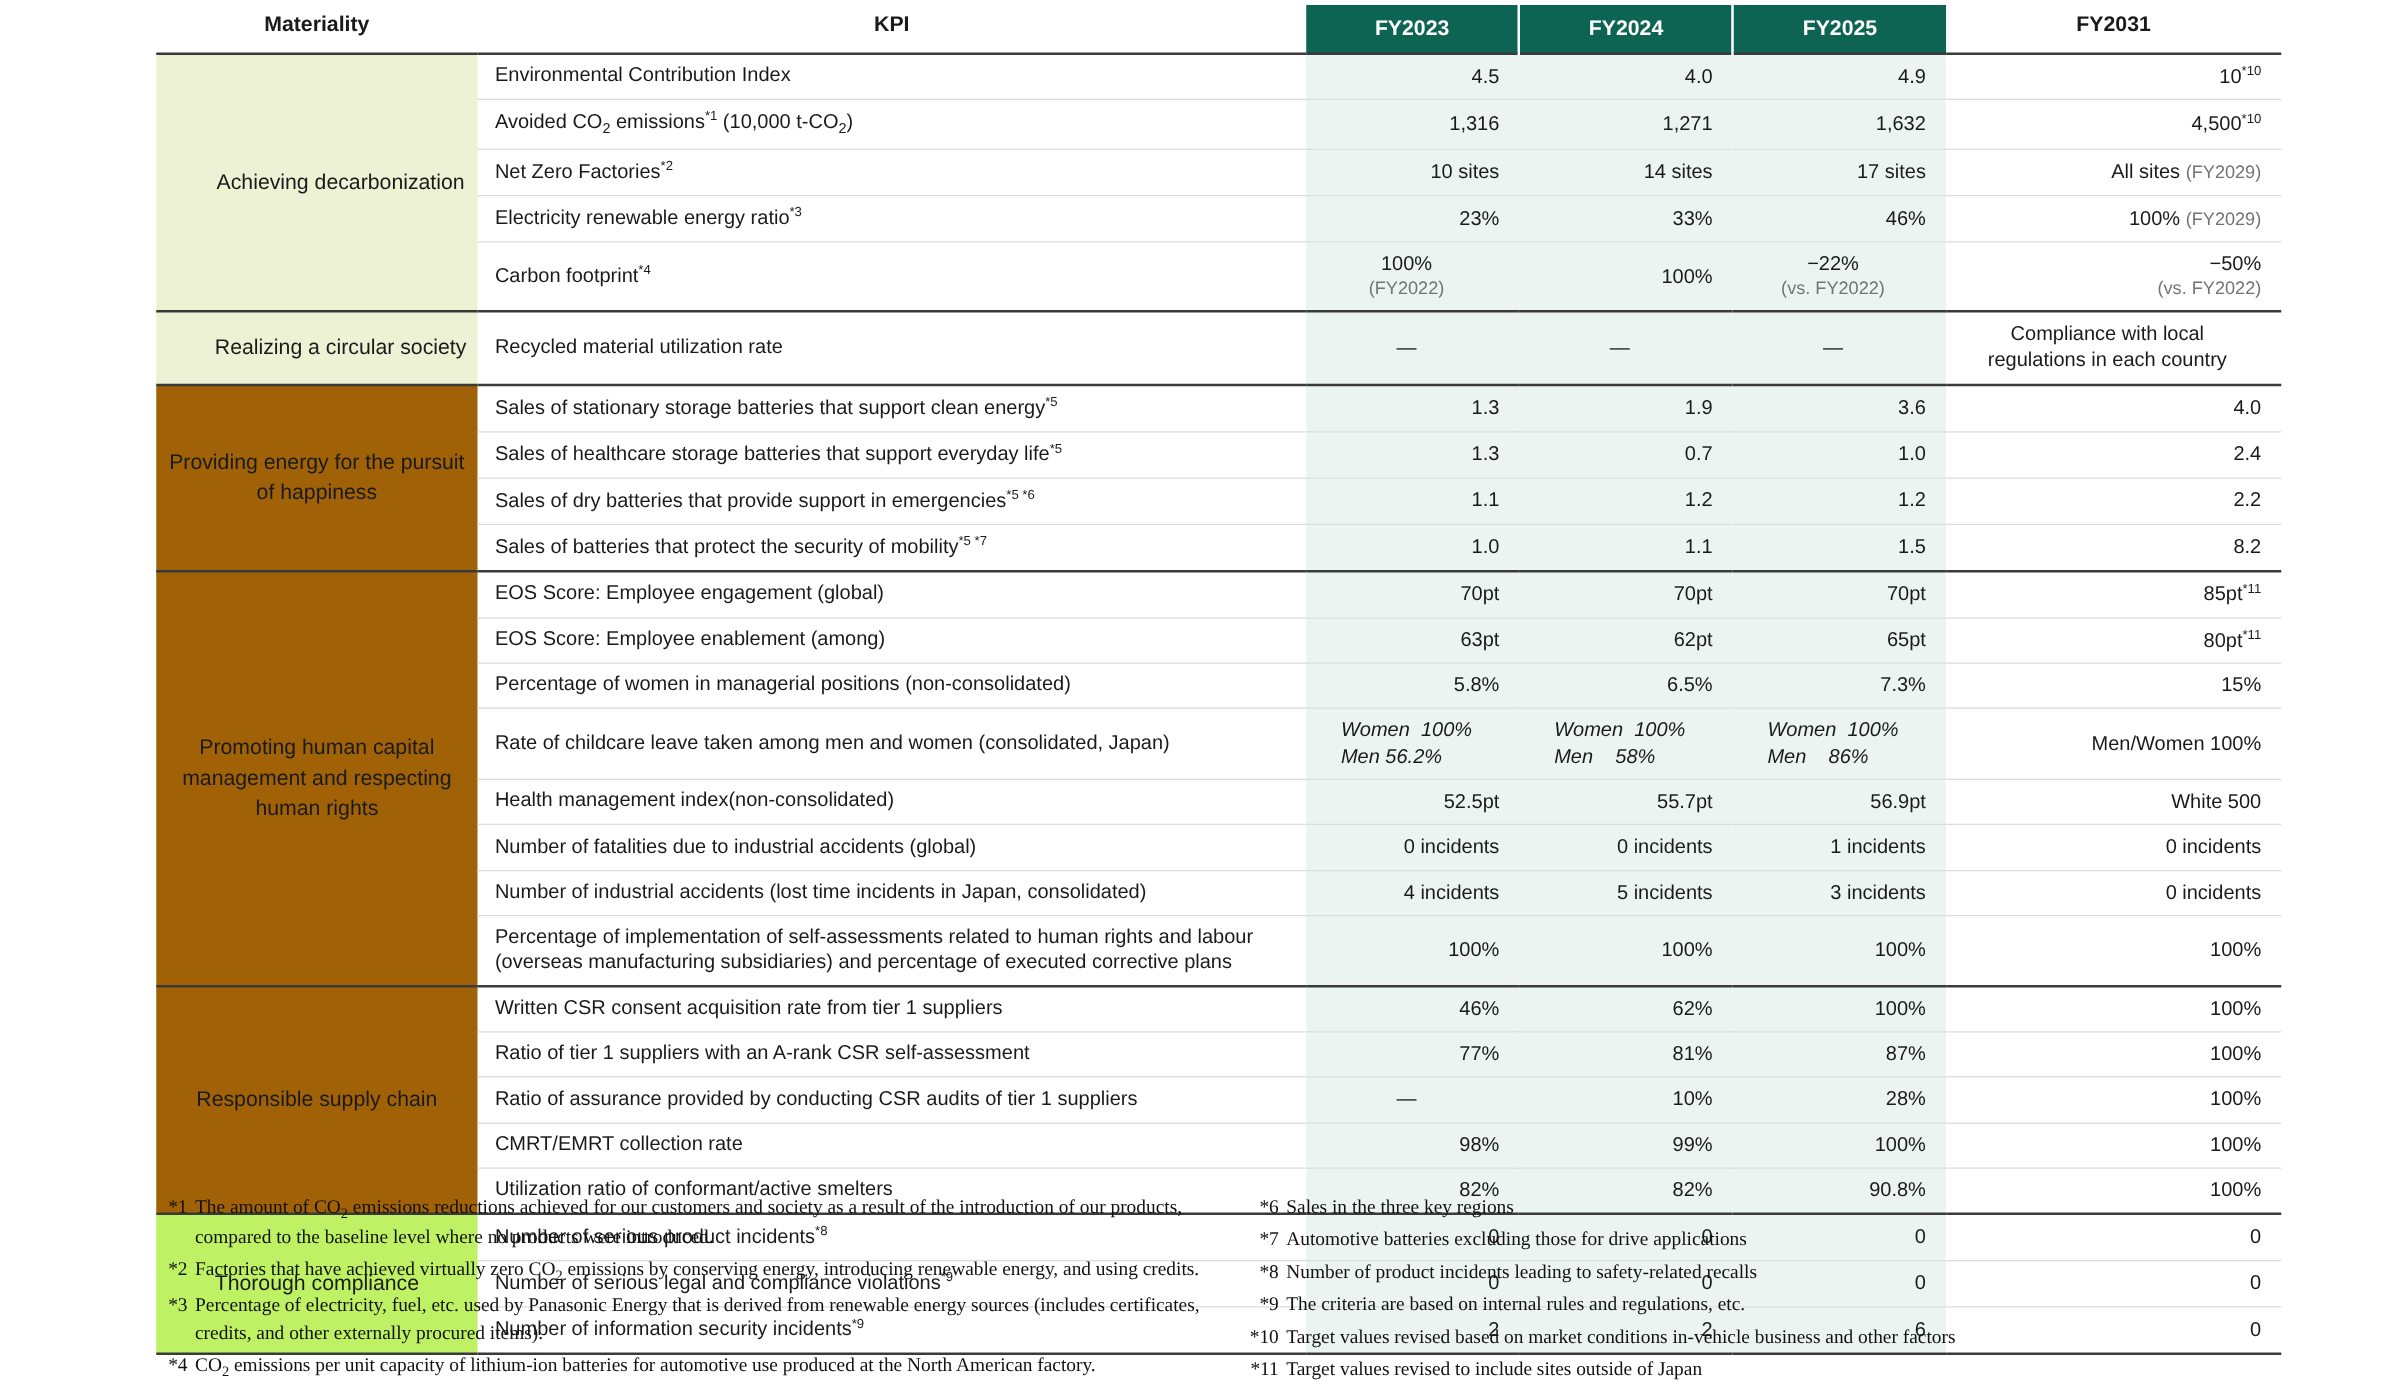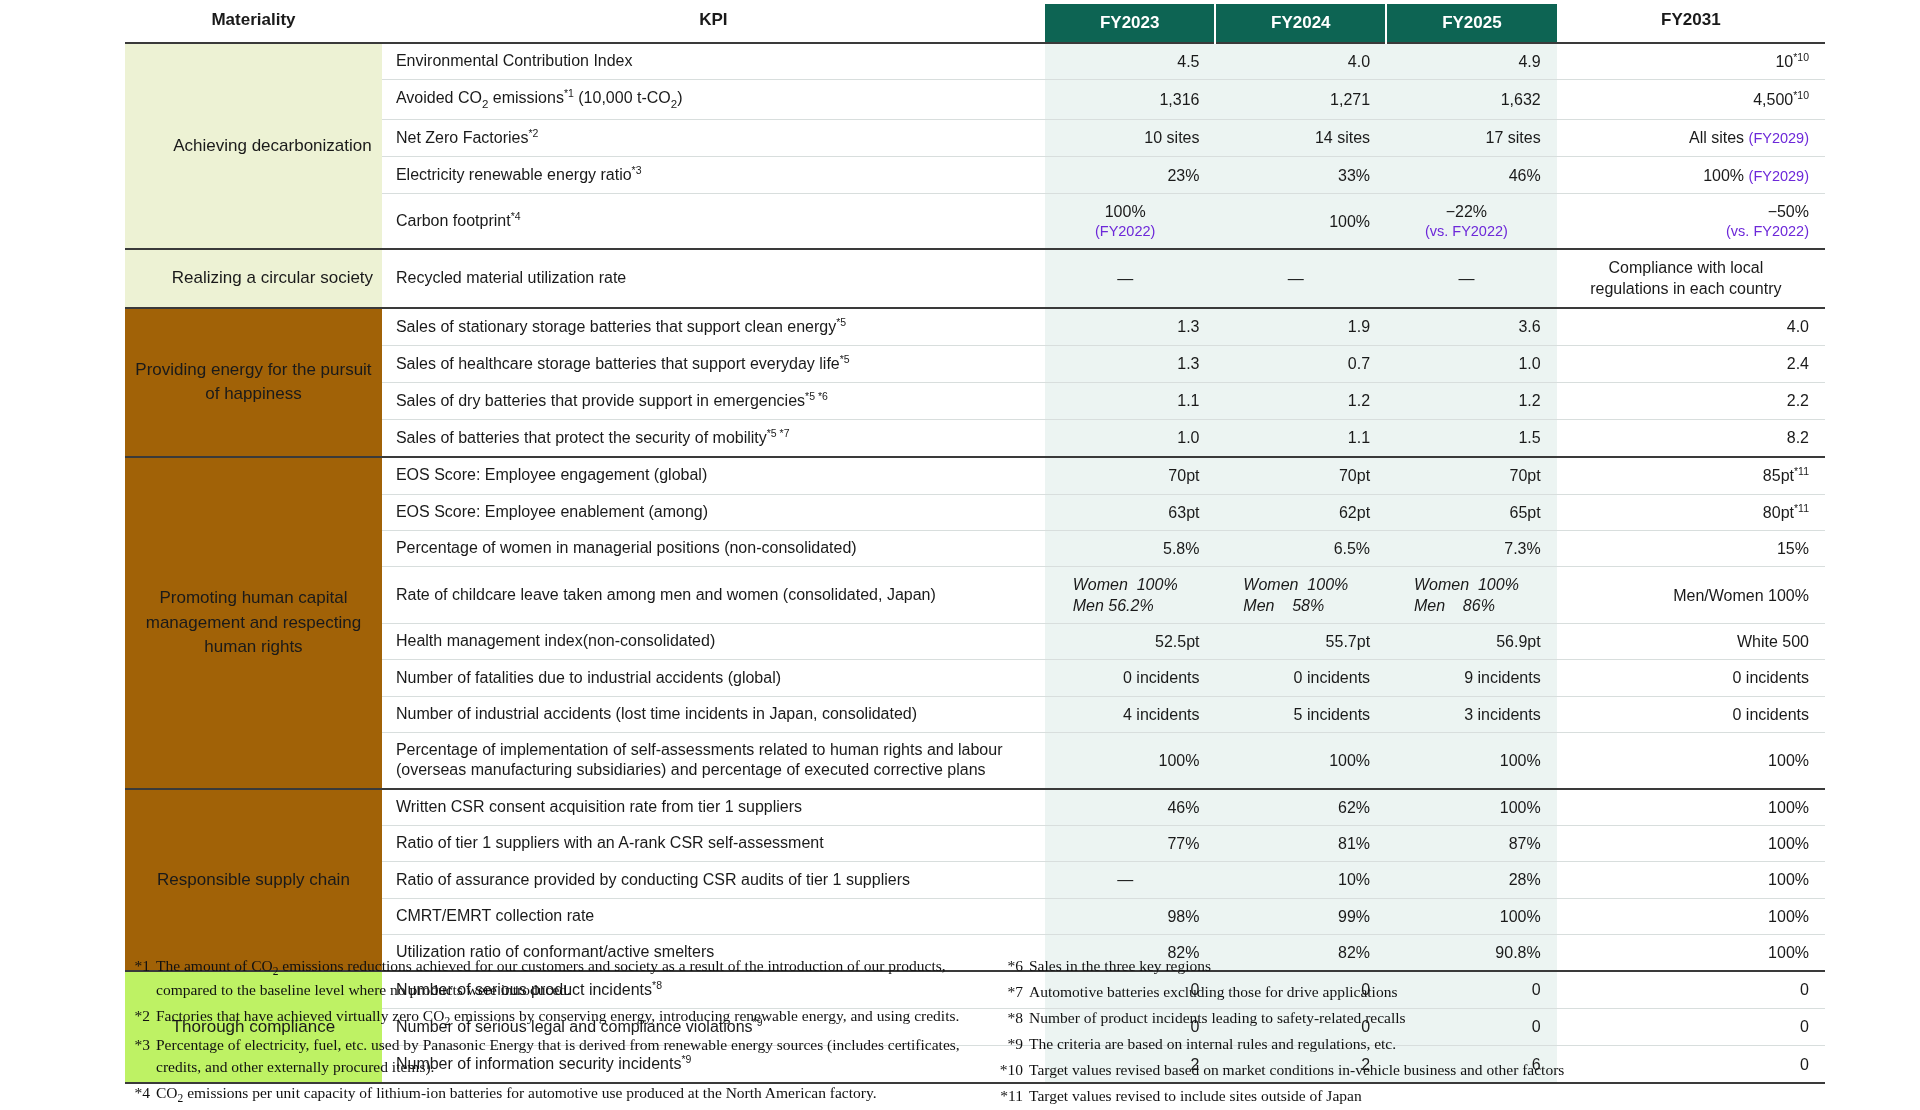--- a/index.html
+++ b/index.html
@@ -93,21 +93,21 @@
   
   tr.group-start > td.kpi-label,
   tr.group-start > td.val,
   tr.group-start > td.tgt { border-top: 2.5px solid #3a3a3a; }
   tr.group-end > td.kpi-label,
   tr.group-end > td.val,
   tr.group-end > td.tgt { border-bottom: 2.5px solid #3a3a3a; }
 
   .sup { font-size: 10.5px; vertical-align: super; letter-spacing: 0; }
   .sub { font-size: 11.5px; vertical-align: sub; }
-  .small-note { font-size: 14.5px; color: #6d28d9; }
+  .small-note { font-size: 14.5px; color: #737373; }
   .twoline { display: block; }
   .lbl-pair {
     display: inline-block;
     text-align: left;
     white-space: pre;
     font-style: italic;
   }
 
   
   .notes {
@@ -267,21 +267,21 @@
           <td class="kpi-label">Health management index(non-consolidated)</td>
           <td class="val">52.5pt</td>
           <td class="val">55.7pt</td>
           <td class="val">56.9pt</td>
           <td class="tgt">White 500</td>
         </tr>
         <tr>
           <td class="kpi-label">Number of fatalities due to industrial accidents (global)</td>
           <td class="val">0 incidents</td>
           <td class="val">0 incidents</td>
-          <td class="val">9 incidents</td>
+          <td class="val">1 incidents</td>
           <td class="tgt">0 incidents</td>
         </tr>
         <tr>
           <td class="kpi-label">Number of industrial accidents (lost time incidents in Japan, consolidated)</td>
           <td class="val">4 incidents</td>
           <td class="val">5 incidents</td>
           <td class="val">3 incidents</td>
           <td class="tgt">0 incidents</td>
         </tr>
         <tr class="group-end">

